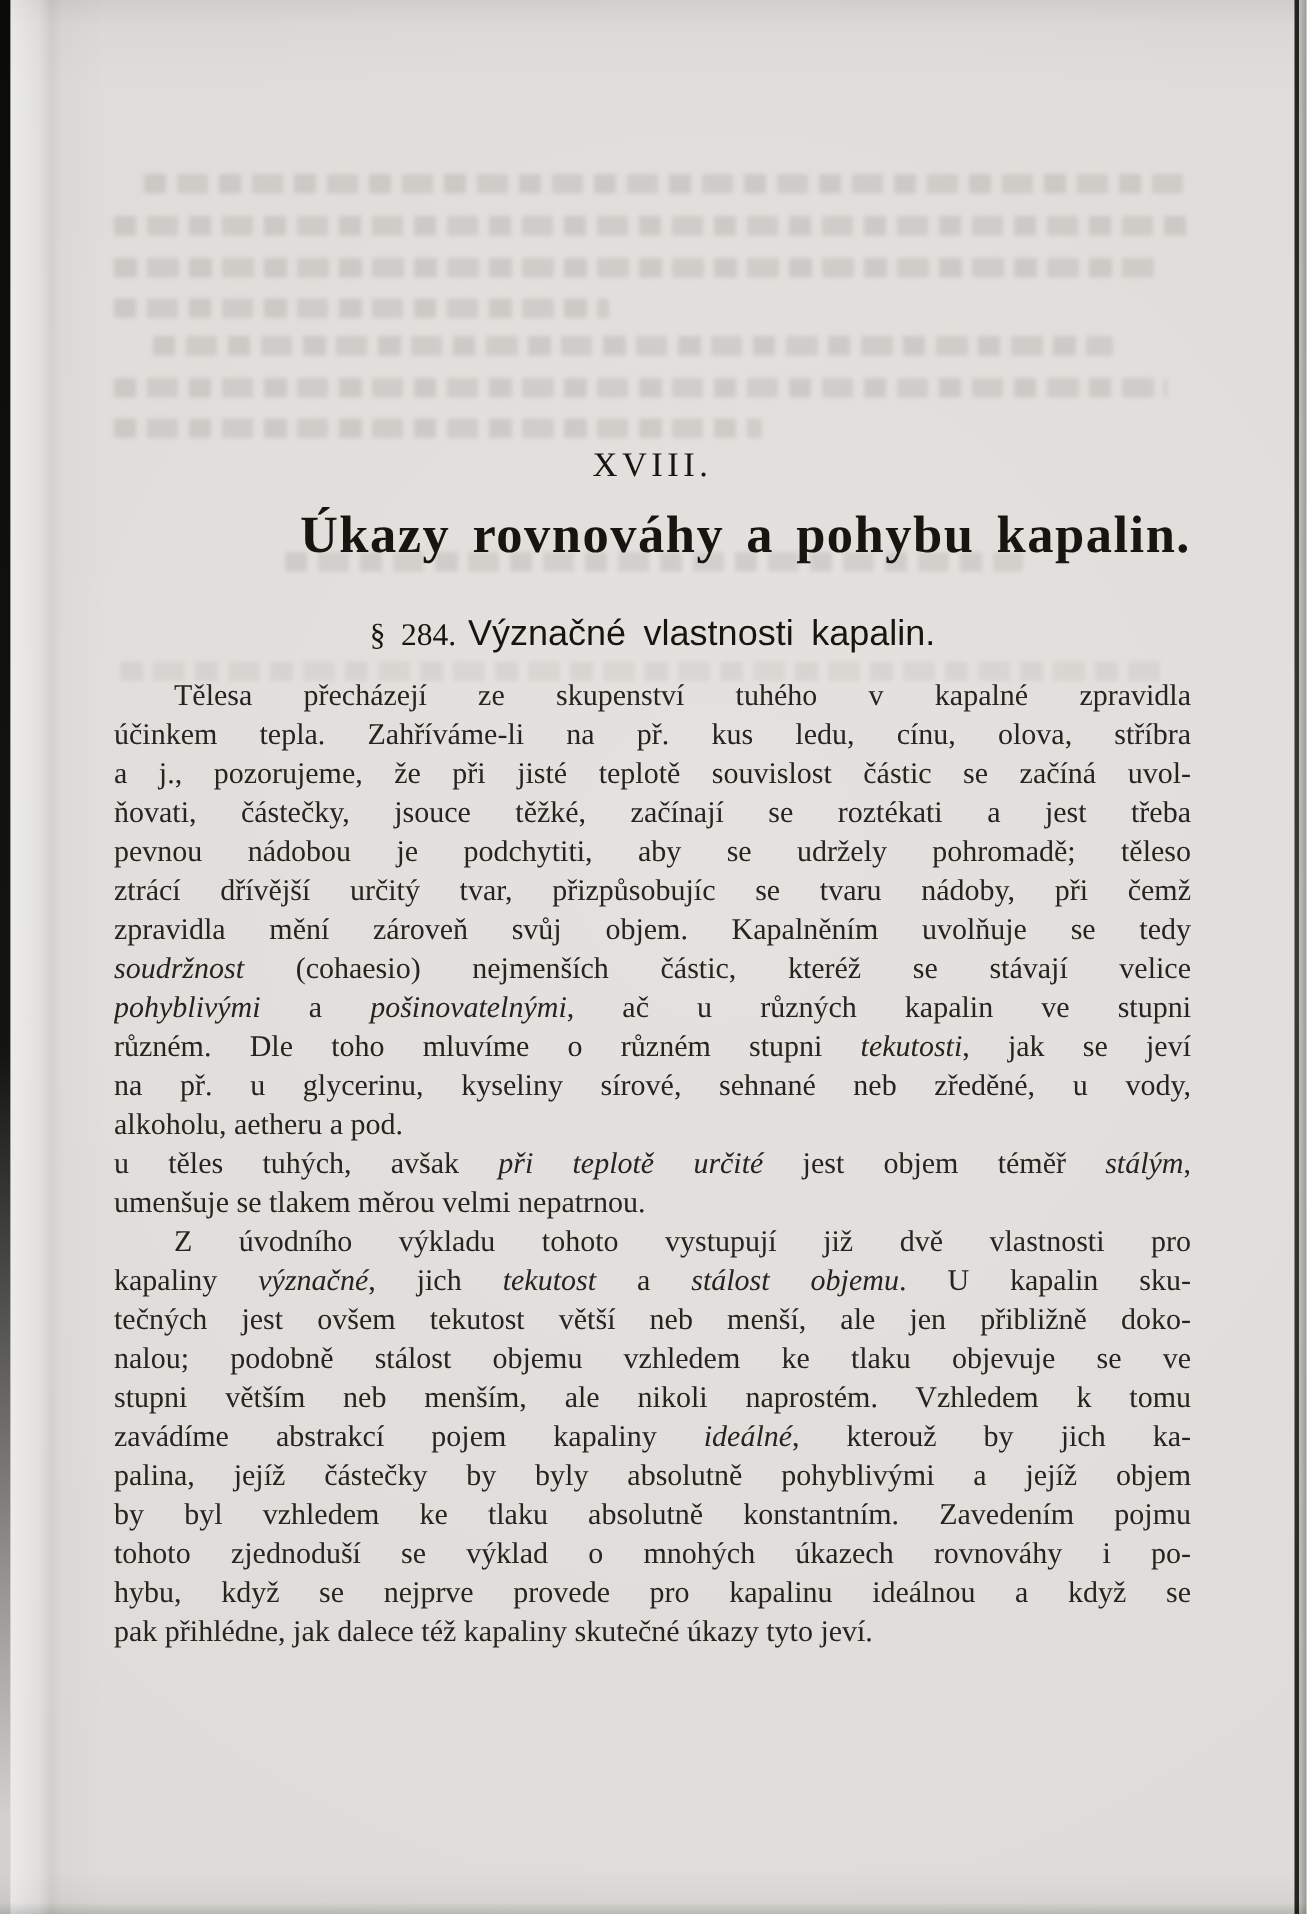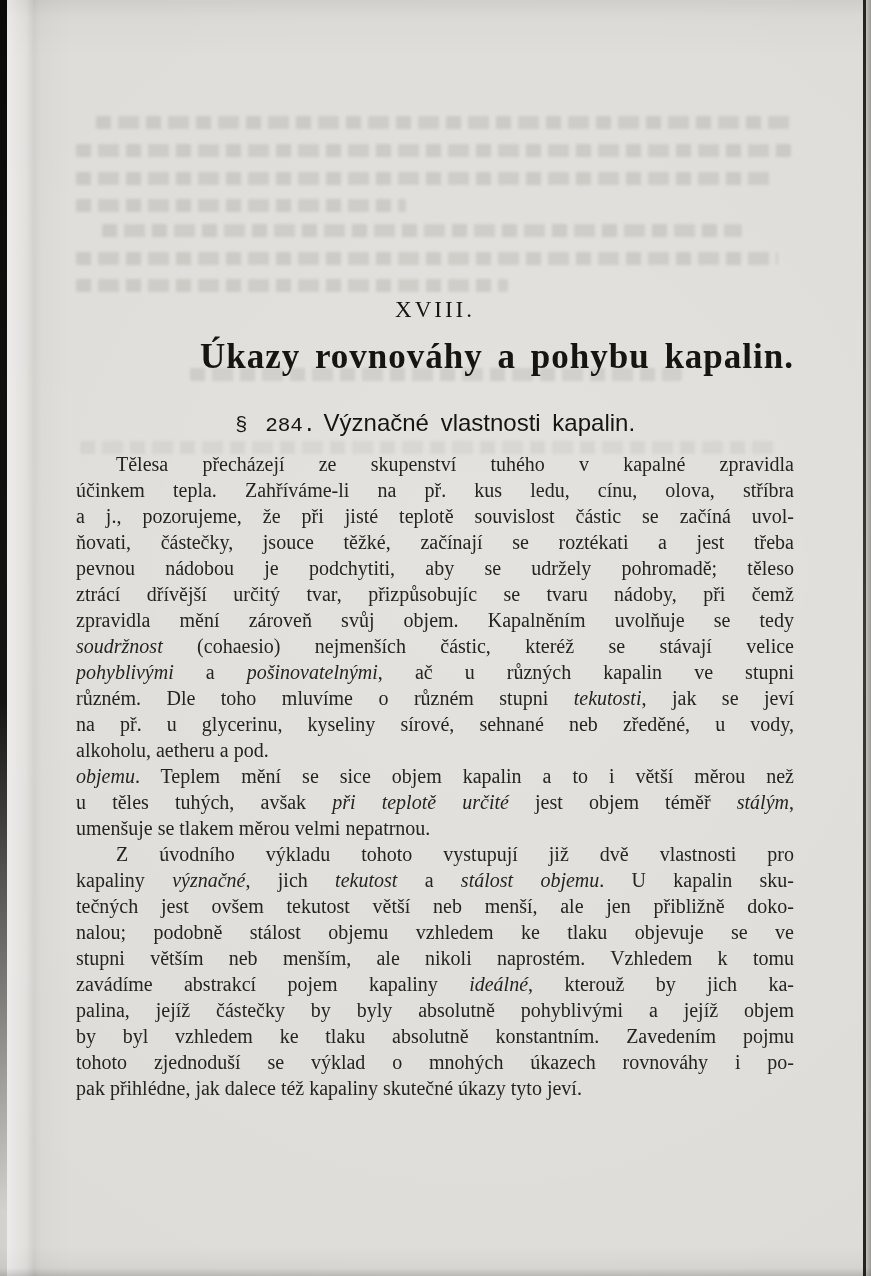--- a/index.html
+++ b/index.html
@@ -70,21 +70,21 @@
     color:var(--title-ink);
   }
   .title{
     top:337px;margin:0;text-align:right;
     font-size:35px;font-weight:bold;letter-spacing:1px;word-spacing:5px;
     color:var(--title-ink);
   }
   .section-heading{
     top:409px;text-align:center;color:var(--title-ink);word-spacing:5px;
   }
-  .sec-num{font-size:21px;font-family:Liberation Mono, monospace;margin-right:8px;}
+  .sec-num{font-size:21px;font-family:Liberation Serif, serif;margin-right:8px;}
   .sec-title{font-size:24px;font-weight:normal;font-family:"Liberation Sans", sans-serif;}
   .body-text{top:451px;font-size:20px;}
   .para{margin:0;}
   .line{
     height:26px;line-height:26px;white-space:normal;overflow:hidden;
     text-align:justify;text-align-last:justify;
   }
   .line.first{padding-left:40px;}
   .line.last{text-align-last:left;}
   .it{font-style:italic;}
@@ -121,34 +121,34 @@
         <div class="line"><span>pevnou nádobou je podchytiti, aby se udržely pohromadě; těleso</span></div>
         <div class="line"><span>ztrácí dřívější určitý tvar, přizpůsobujíc se tvaru nádoby, při čemž</span></div>
         <div class="line"><span>zpravidla mění zároveň svůj objem. Kapalněním uvolňuje se tedy</span></div>
         <div class="line"><span class="it">soudržnost</span><span> (cohaesio) nejmenších částic, kteréž se stávají velice</span></div>
         <div class="line"><span class="it">pohyblivými</span><span> a </span><span class="it">pošinovatelnými</span><span>, ač u různých kapalin ve stupni</span></div>
         <div class="line"><span>různém. Dle toho mluvíme o různém stupni </span><span class="it">tekutosti</span><span>, jak se jeví</span></div>
         <div class="line"><span>na př. u glycerinu, kyseliny sírové, sehnané neb zředěné, u vody,</span></div>
         <div class="line last"><span>alkoholu, aetheru a pod.</span></div>
       </div>
       <div class="para">
-        <div class="line"><span class="it">objemu</span><span>. Teplem mění se sice objem kapalin a to i větší měrou než</span></div>
         <div class="line"><span>u těles tuhých, avšak </span><span class="it">při teplotě určité</span><span> jest objem téměř </span><span class="it">stálým</span><span>,</span></div>
         <div class="line last"><span>umenšuje se tlakem měrou velmi nepatrnou.</span></div>
       </div>
       <div class="para">
         <div class="line first"><span>Z úvodního výkladu tohoto vystupují již dvě vlastnosti pro</span></div>
         <div class="line"><span>kapaliny </span><span class="it">význačné</span><span>, jich </span><span class="it">tekutost</span><span> a </span><span class="it">stálost objemu</span><span>. U kapalin sku-</span></div>
         <div class="line"><span>tečných jest ovšem tekutost větší neb menší, ale jen přibližně doko-</span></div>
         <div class="line"><span>nalou; podobně stálost objemu vzhledem ke tlaku objevuje se ve</span></div>
         <div class="line"><span>stupni větším neb menším, ale nikoli naprostém. Vzhledem k tomu</span></div>
         <div class="line"><span>zavádíme abstrakcí pojem kapaliny </span><span class="it">ideálné</span><span>, kterouž by jich ka-</span></div>
         <div class="line"><span>palina, jejíž částečky by byly absolutně pohyblivými a jejíž objem</span></div>
         <div class="line"><span>by byl vzhledem ke tlaku absolutně konstantním. Zavedením pojmu</span></div>
         <div class="line"><span>tohoto zjednoduší se výklad o mnohých úkazech rovnováhy i po-</span></div>
+        <div class="line"><span>hybu, když se nejprve provede pro kapalinu ideálnou a když se</span></div>
         <div class="line last"><span>pak přihlédne, jak dalece též kapaliny skutečné úkazy tyto jeví.</span></div>
       </div>
     </div>
 
   <div class="edge-left"></div>
   <div class="page-curve"></div>
   <div class="edge-right-line"></div>
   <div class="edge-right"></div>
   <div class="edge-bottom"></div>
 </div>

